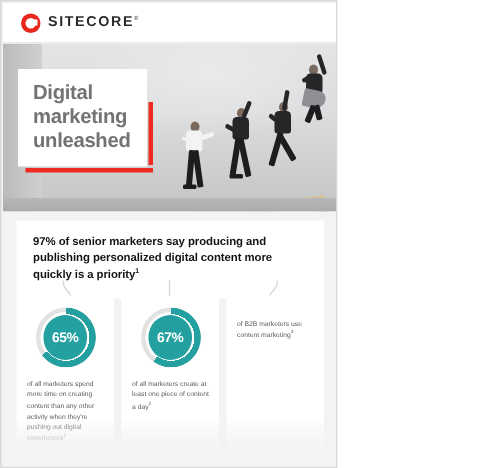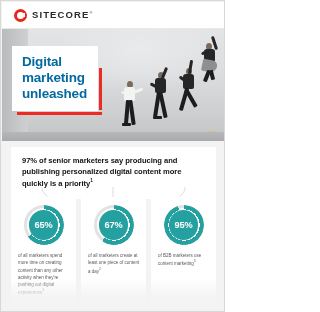--- a/index.html
+++ b/index.html
@@ -86,21 +86,21 @@
 
   
   .hero-box{
     position:absolute;left:10px;top:17px;
     background:#ffffff;
     padding:8px 11px 9px 10px;
     z-index:3;
   }
   .hero-box h1{
     margin:0;font-size:13.5px;line-height:1.18;
-    font-weight:bold;color:#0369a1;letter-spacing:-0.2px;
+    font-weight:bold;color:#737373;letter-spacing:-0.2px;
     white-space:pre-line;
   }
   .hero-accent-v{
     position:absolute;right:-4px;top:22px;width:3px;height:42px;
     background:#ee2a22;z-index:4;
   }
   .hero-accent-h{
     position:absolute;left:5px;right:-4px;bottom:-4px;height:3px;
     background:#ee2a22;z-index:4;
   }
@@ -275,28 +275,20 @@
           <div class="donut-ring" style="background:conic-gradient(#25a0a0 0% 60%, rgba(0,0,0,0) 60% 100%);
                       -webkit-mask:radial-gradient(circle, transparent 0 15.6px, #000 15.6px 20px, transparent 20px);
                       mask:radial-gradient(circle, transparent 0 15.6px, #000 15.6px 20px, transparent 20px);"></div>
           <div class="donut-inner"></div>
           <span class="donut-label">67%</span>
         </div>
         <div class="stat-caption"><span>of all marketers create at least one piece of content a day</span><sup>2</sup></div>
       </div>
 
       <div class="stat-card">
-        <div class="donut">
-          <div class="donut-track"></div>
-          <div class="donut-ring" style="background:conic-gradient(#25a0a0 0% 95%, rgba(0,0,0,0) 95% 100%);
-                      -webkit-mask:radial-gradient(circle, transparent 0 15.6px, #000 15.6px 20px, transparent 20px);
-                      mask:radial-gradient(circle, transparent 0 15.6px, #000 15.6px 20px, transparent 20px);"></div>
-          <div class="donut-inner"></div>
-          <span class="donut-label">95%</span>
-        </div>
         <div class="stat-caption"><span>of B2B marketers use content marketing</span><sup>3</sup></div>
       </div>
 
     </div>
 
     <div class="fade-bottom"></div>
   </div>
 
 </div>
 

